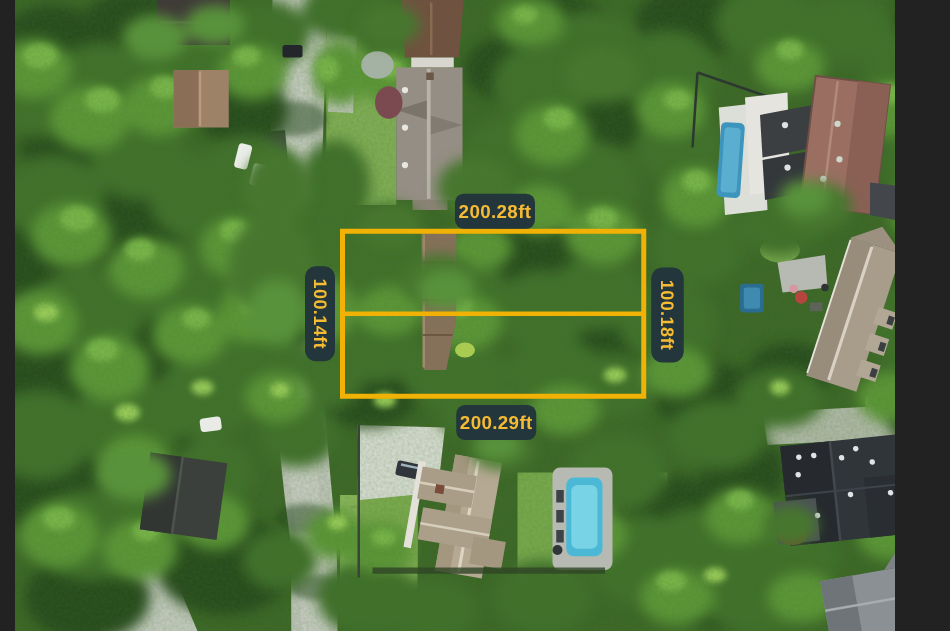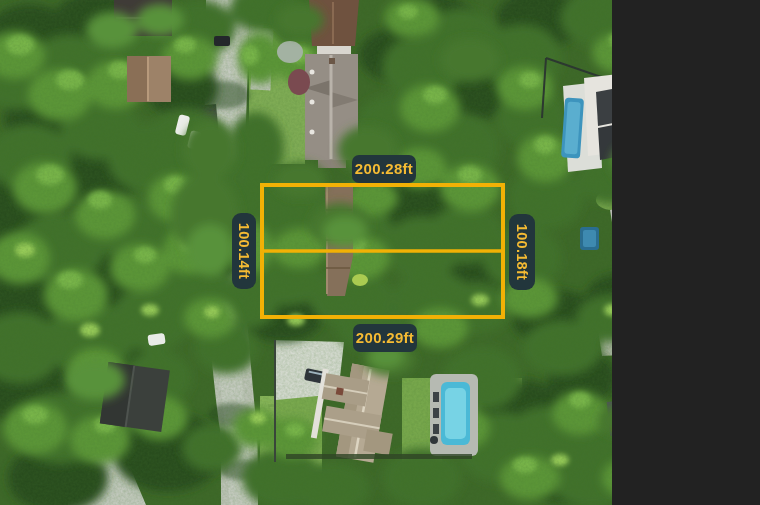--- a/index.html
+++ b/index.html
@@ -1,16 +1,16 @@
 <!DOCTYPE html>
 <html><head>
 <meta charset="utf-8">
 <style>
   html,body{margin:0;padding:0;background:#222;}
-  .stage{width:612px;height:505px;position:relative;overflow:hidden;}
+  .stage{width:704px;height:505px;position:relative;overflow:hidden;margin-left:12px;}
   svg{display:block;}
   text{font-family:"Liberation Sans","DejaVu Sans",sans-serif;font-weight:bold;letter-spacing:.3px;}
 </style>
 </head>
 <body>
 
 <div class="stage">
 <svg width="760" height="505" viewBox="0 0 760 505">
   <defs>
     <filter id="soft" x="-40%" y="-40%" width="180%" height="180%">

